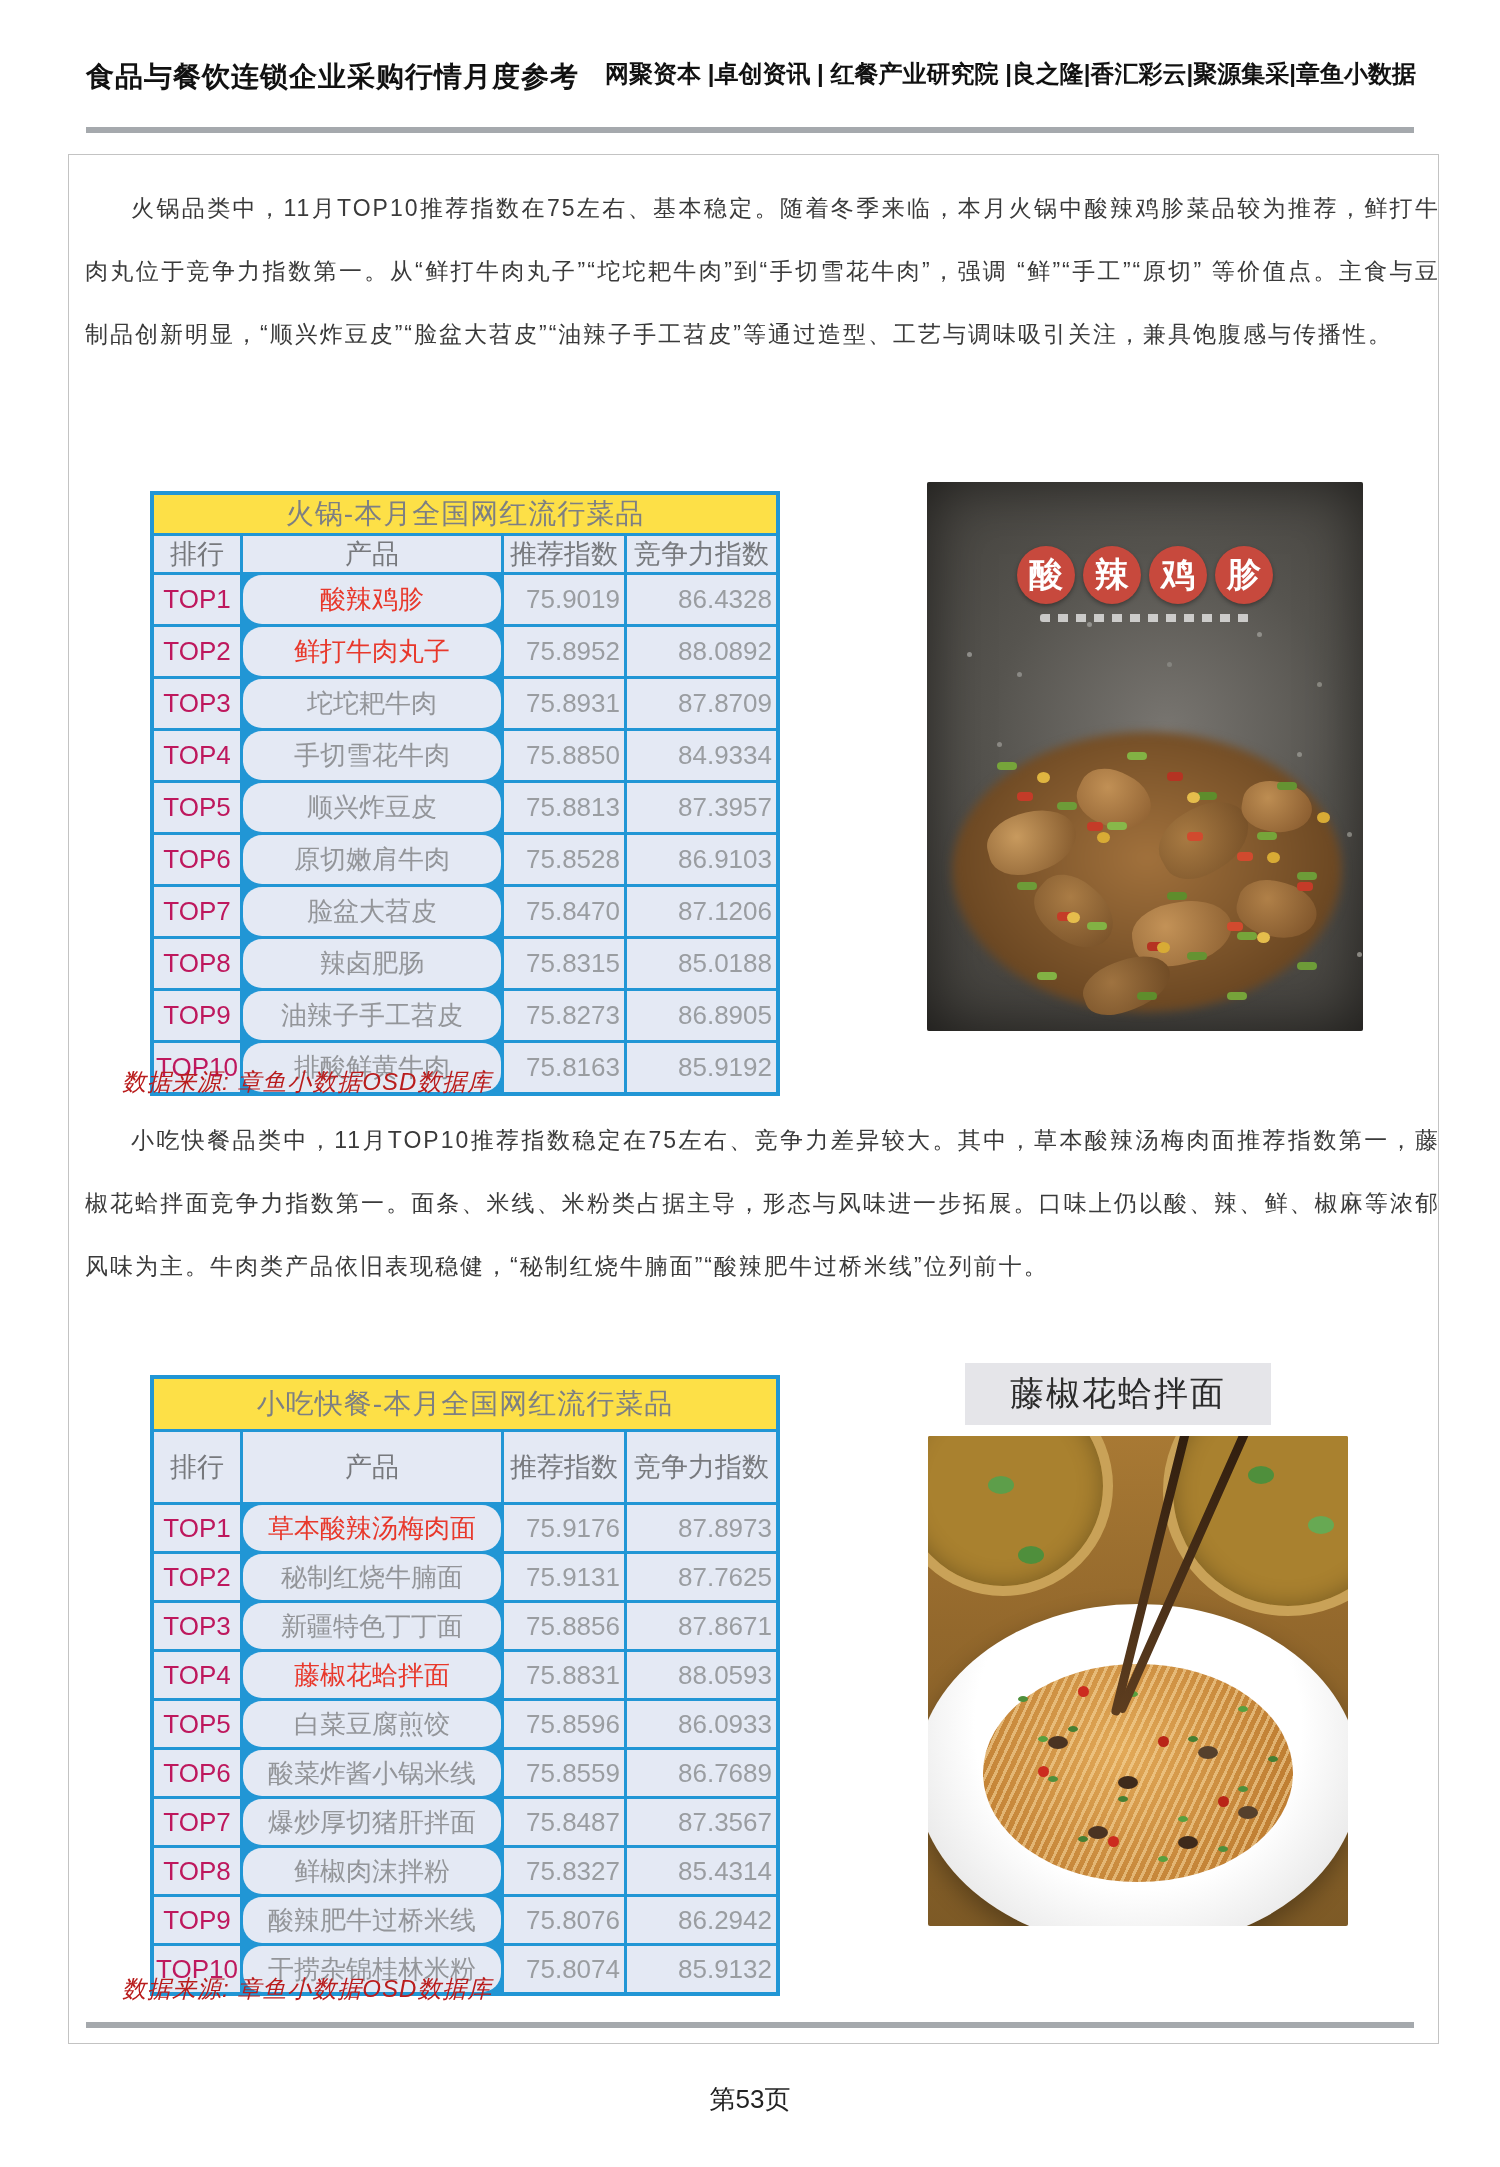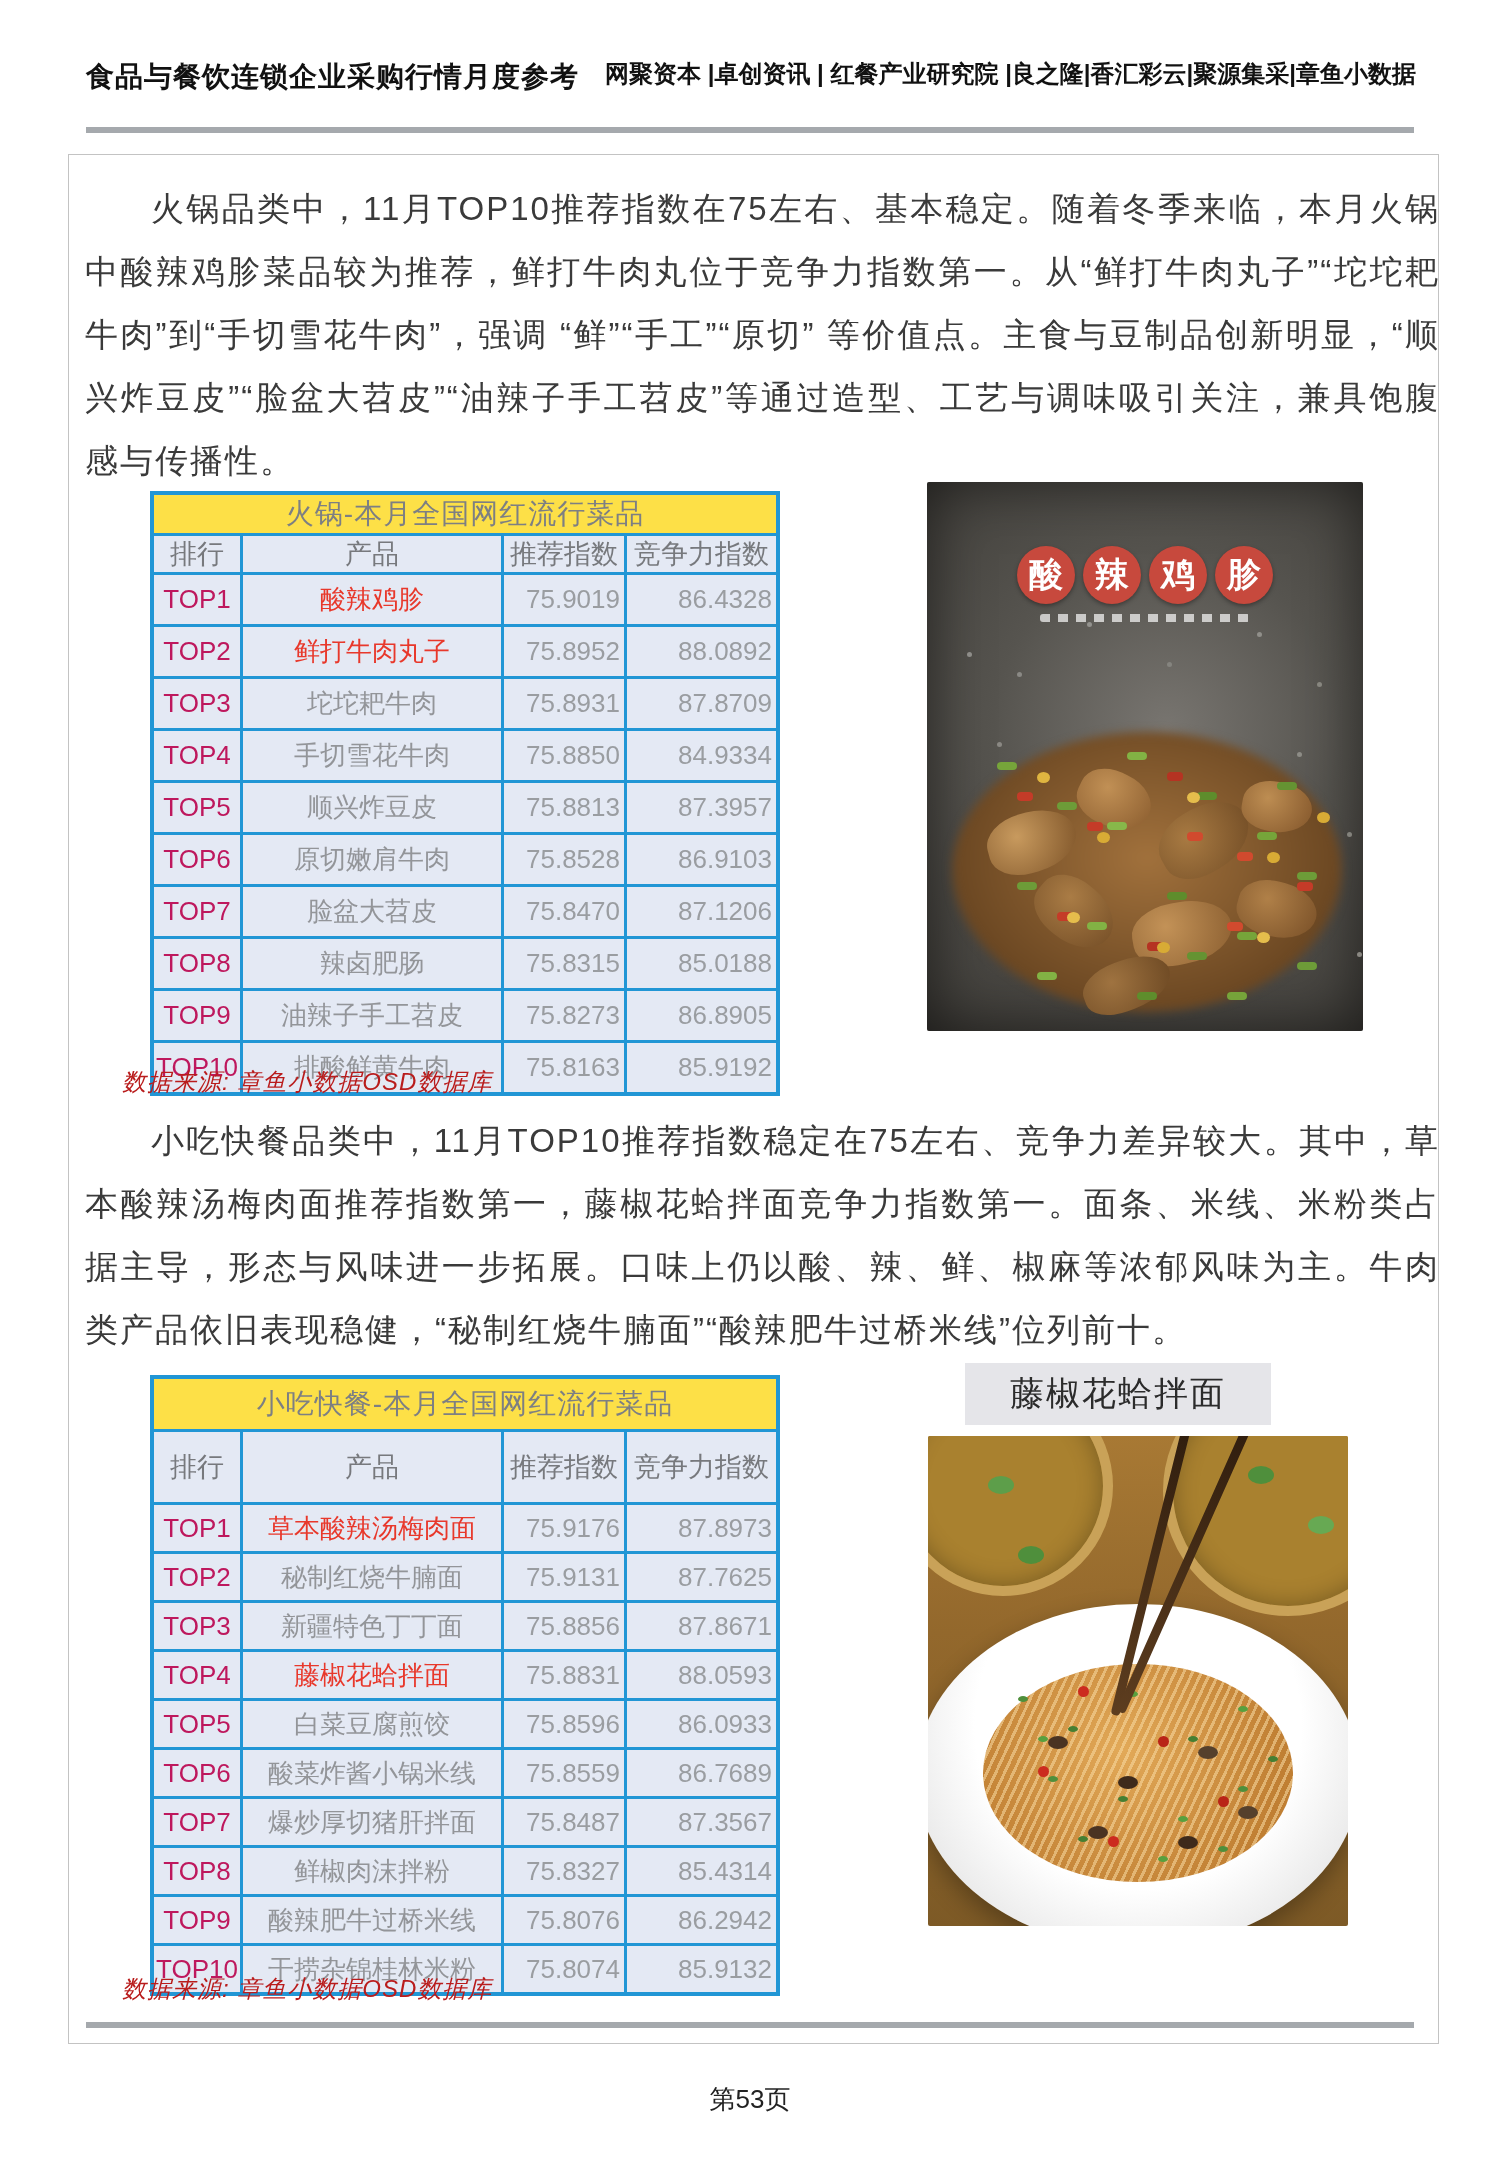--- a/index.html
+++ b/index.html
@@ -11,41 +11,41 @@
   .hdr-left{position:absolute;left:86px;top:58px;font-size:28px;font-weight:bold;color:#111;letter-spacing:1px;}
   .hdr-right{position:absolute;right:84px;top:58px;font-size:24px;font-weight:bold;color:#111;}
   .bar{position:absolute;left:86px;width:1328px;height:6px;background:#a5a9ad;}
   .bar.top{top:127px;}
   .bar.bottom{top:2022px;}
   
   .content-box{position:absolute;left:68px;top:154px;width:1369px;height:1888px;border:1px solid #c3c3c3;background:#fff;}
   
   .para{
     position:absolute;left:85px;width:1355px;margin:0;
-    font-size:33px;line-height:63px;letter-spacing:2px;color:#3a3a3a;
+    font-size:23px;line-height:63px;letter-spacing:2px;color:#3a3a3a;
     text-align:justify;text-indent:2em;
   }
   .para1{top:177px;}
   .para2{top:1109px;}
   
   .rank-table{
     position:absolute;left:150px;width:630px;box-sizing:border-box;
     background:#2196d5;display:grid;
     grid-template-columns:86px 258px 120px 149px;
     grid-template-rows:var(--th) var(--hh) repeat(10,var(--rh));
     gap:3px;padding:4px;
   }
   #table1{top:491px;--th:38px;--hh:36px;--rh:49px;}
   #table2{top:1375px;--th:50px;--hh:70px;--rh:46px;}
   .t-title{grid-column:1/-1;background:#fde047;display:flex;align-items:center;justify-content:center;
     font-size:28px;color:#7d7f83;letter-spacing:1px;}
   .t-cell{background:#e4e9f4;display:flex;align-items:center;justify-content:center;font-size:26px;}
   .h-cell{color:#77797d;font-size:27px;}
   .c-rank{color:#be185d;}
-  .c-prod{color:#939599;}
+  .c-prod{color:#939599;border-radius:19px;}
   .c-prod.hl{color:#e8382b;}
   .c-num{justify-content:flex-end;padding-right:4px;color:#9a9da1;box-sizing:border-box;}
   
   .datasource{position:absolute;left:122px;font-size:24px;font-style:italic;color:#b91c1c;letter-spacing:1px;}
   .ds1{top:1066px;}
   .ds2{top:1973px;}
   
   .footer{position:absolute;left:0;top:2082px;width:100%;text-align:center;font-size:26px;color:#222;}
   
   .img-hotpot{position:absolute;left:927px;top:482px;width:436px;height:549px;overflow:hidden;border-radius:2px;

